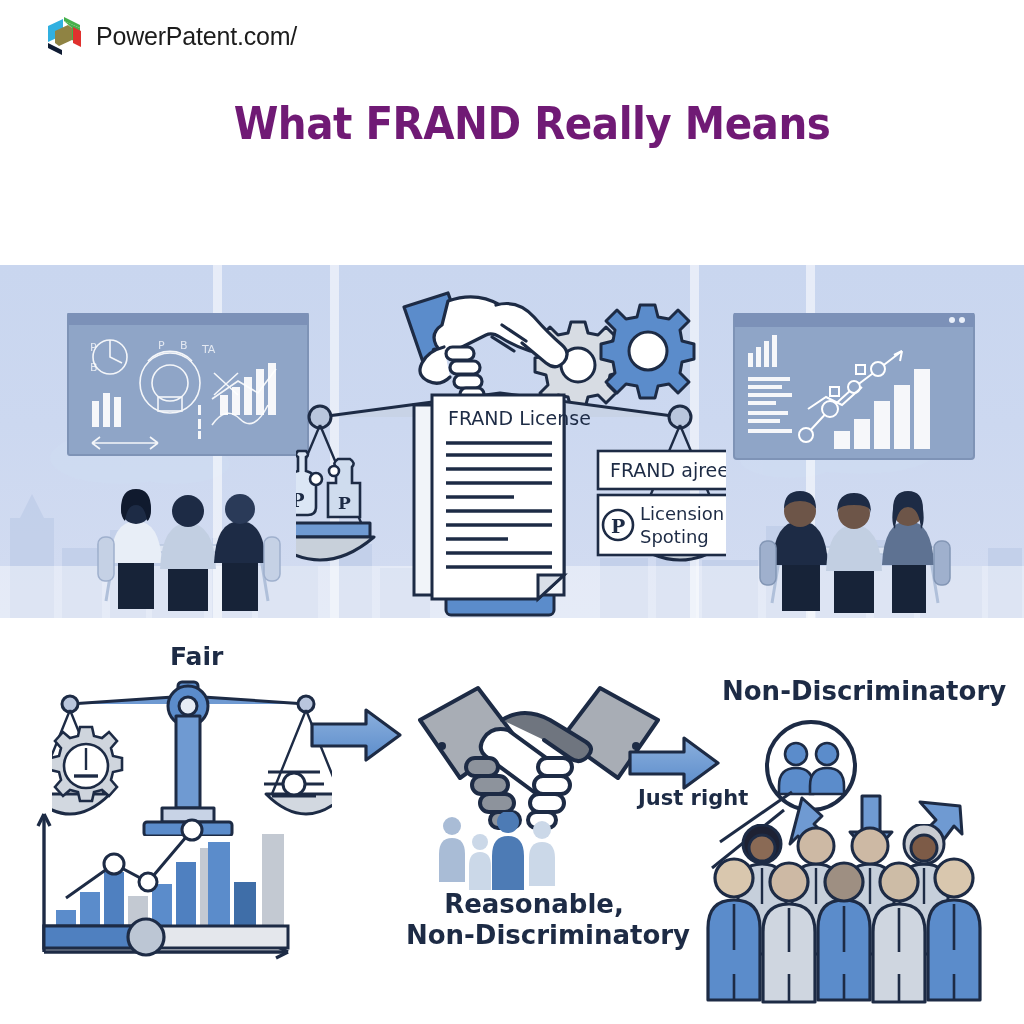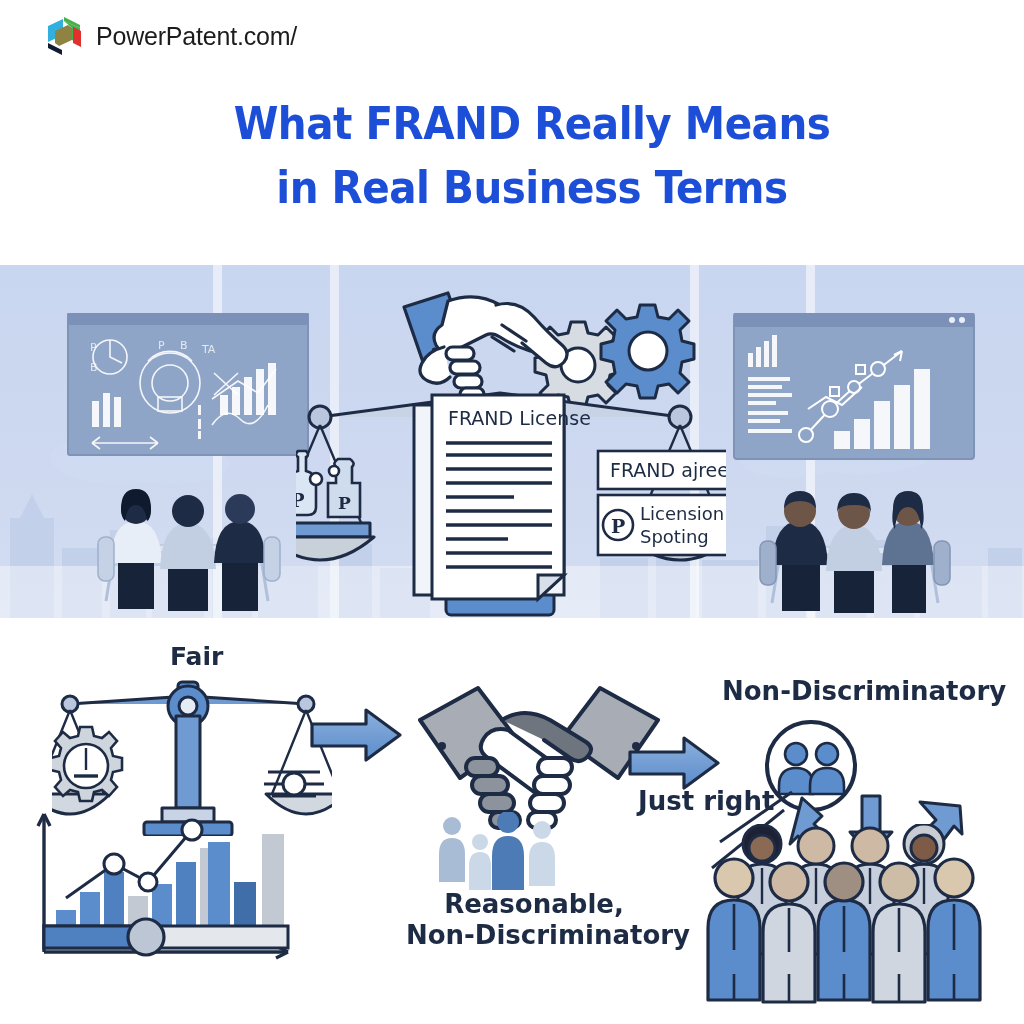--- a/index.html
+++ b/index.html
@@ -12,21 +12,21 @@
 
   
   .header{position:absolute;left:0;top:0;width:1024px;height:72px;display:flex;align-items:center;}
   .logo-mark{width:44px;height:44px;margin-left:42px;position:relative;}
   .logo-text{font-size:25px;color:#1c1c1c;margin-left:10px;letter-spacing:-.2px;font-weight:400;}
 
   
   .title-block{position:absolute;left:0;top:92px;width:1024px;text-align:center;}
   .title-line{
     font-family:"DejaVu Sans Condensed","Liberation Sans",sans-serif;
-    font-weight:bold;font-size:45px;color:#1d4ed8;line-height:1.42;
+    font-weight:bold;font-size:45px;color:#701a75;line-height:1.42;
     letter-spacing:-.5px;
     padding-left:40px;
   }
 
   
   .band{position:absolute;left:0;top:265px;width:1024px;height:353px;
         background:linear-gradient(180deg,#c9d6ef 0%,#ccd8f0 45%,#d3dcf1 100%);
         overflow:hidden;}
   .band .skyline{position:absolute;bottom:0;left:0;width:1024px;height:220px;opacity:.55;}
   .band .mullion{position:absolute;top:0;width:9px;height:353px;background:rgba(255,255,255,.55);}
@@ -35,21 +35,21 @@
   
   .label{
     position:absolute;font-weight:bold;color:#1d2b45;
     font-family:"DejaVu Sans","Liberation Sans",sans-serif;
     white-space:nowrap;
     margin-left:18px;
   }
   .lbl-fair{font-size:25px;}
   .lbl-rnd{font-size:26px;line-height:1.15;text-align:center;}
   .lbl-nd{font-size:26px;}
-  .lbl-just{font-size:26px;}
+  .lbl-just{font-size:21px;}
 
   svg{display:block;}
   .abs{position:absolute;}
 </style>
 </head>
 <body>
 
 <div class="page">
 
   <div class="header">
@@ -61,21 +61,20 @@
         <polygon points="6,12 21,5 21,21 6,28" fill="#31b0e0"></polygon>
         <polygon points="13,17 26,11 30,14 30,26 17,32 13,29" fill="#8f8343"></polygon>
         <polygon points="6,29 20,36 20,41 6,34" fill="#101c33"></polygon>
       </svg>
     </div>
     <div class="logo-text">PowerPatent.com/</div>
   </div>
 
   <div class="title-block">
     <div class="title-line">What FRAND Really Means</div>
-    <div class="title-line">in Real Business Terms</div>
   </div>
 
   <div class="band">
 
     <svg class="skyline" viewBox="0 0 1024 220" preserveAspectRatio="none">
       <g fill="#b9c8e6">
         <rect x="10" y="120" width="44" height="100"></rect>
         <polygon points="32,96 44,120 20,120"></polygon>
         <rect x="62" y="150" width="40" height="70"></rect>
         <rect x="110" y="132" width="36" height="88"></rect>

